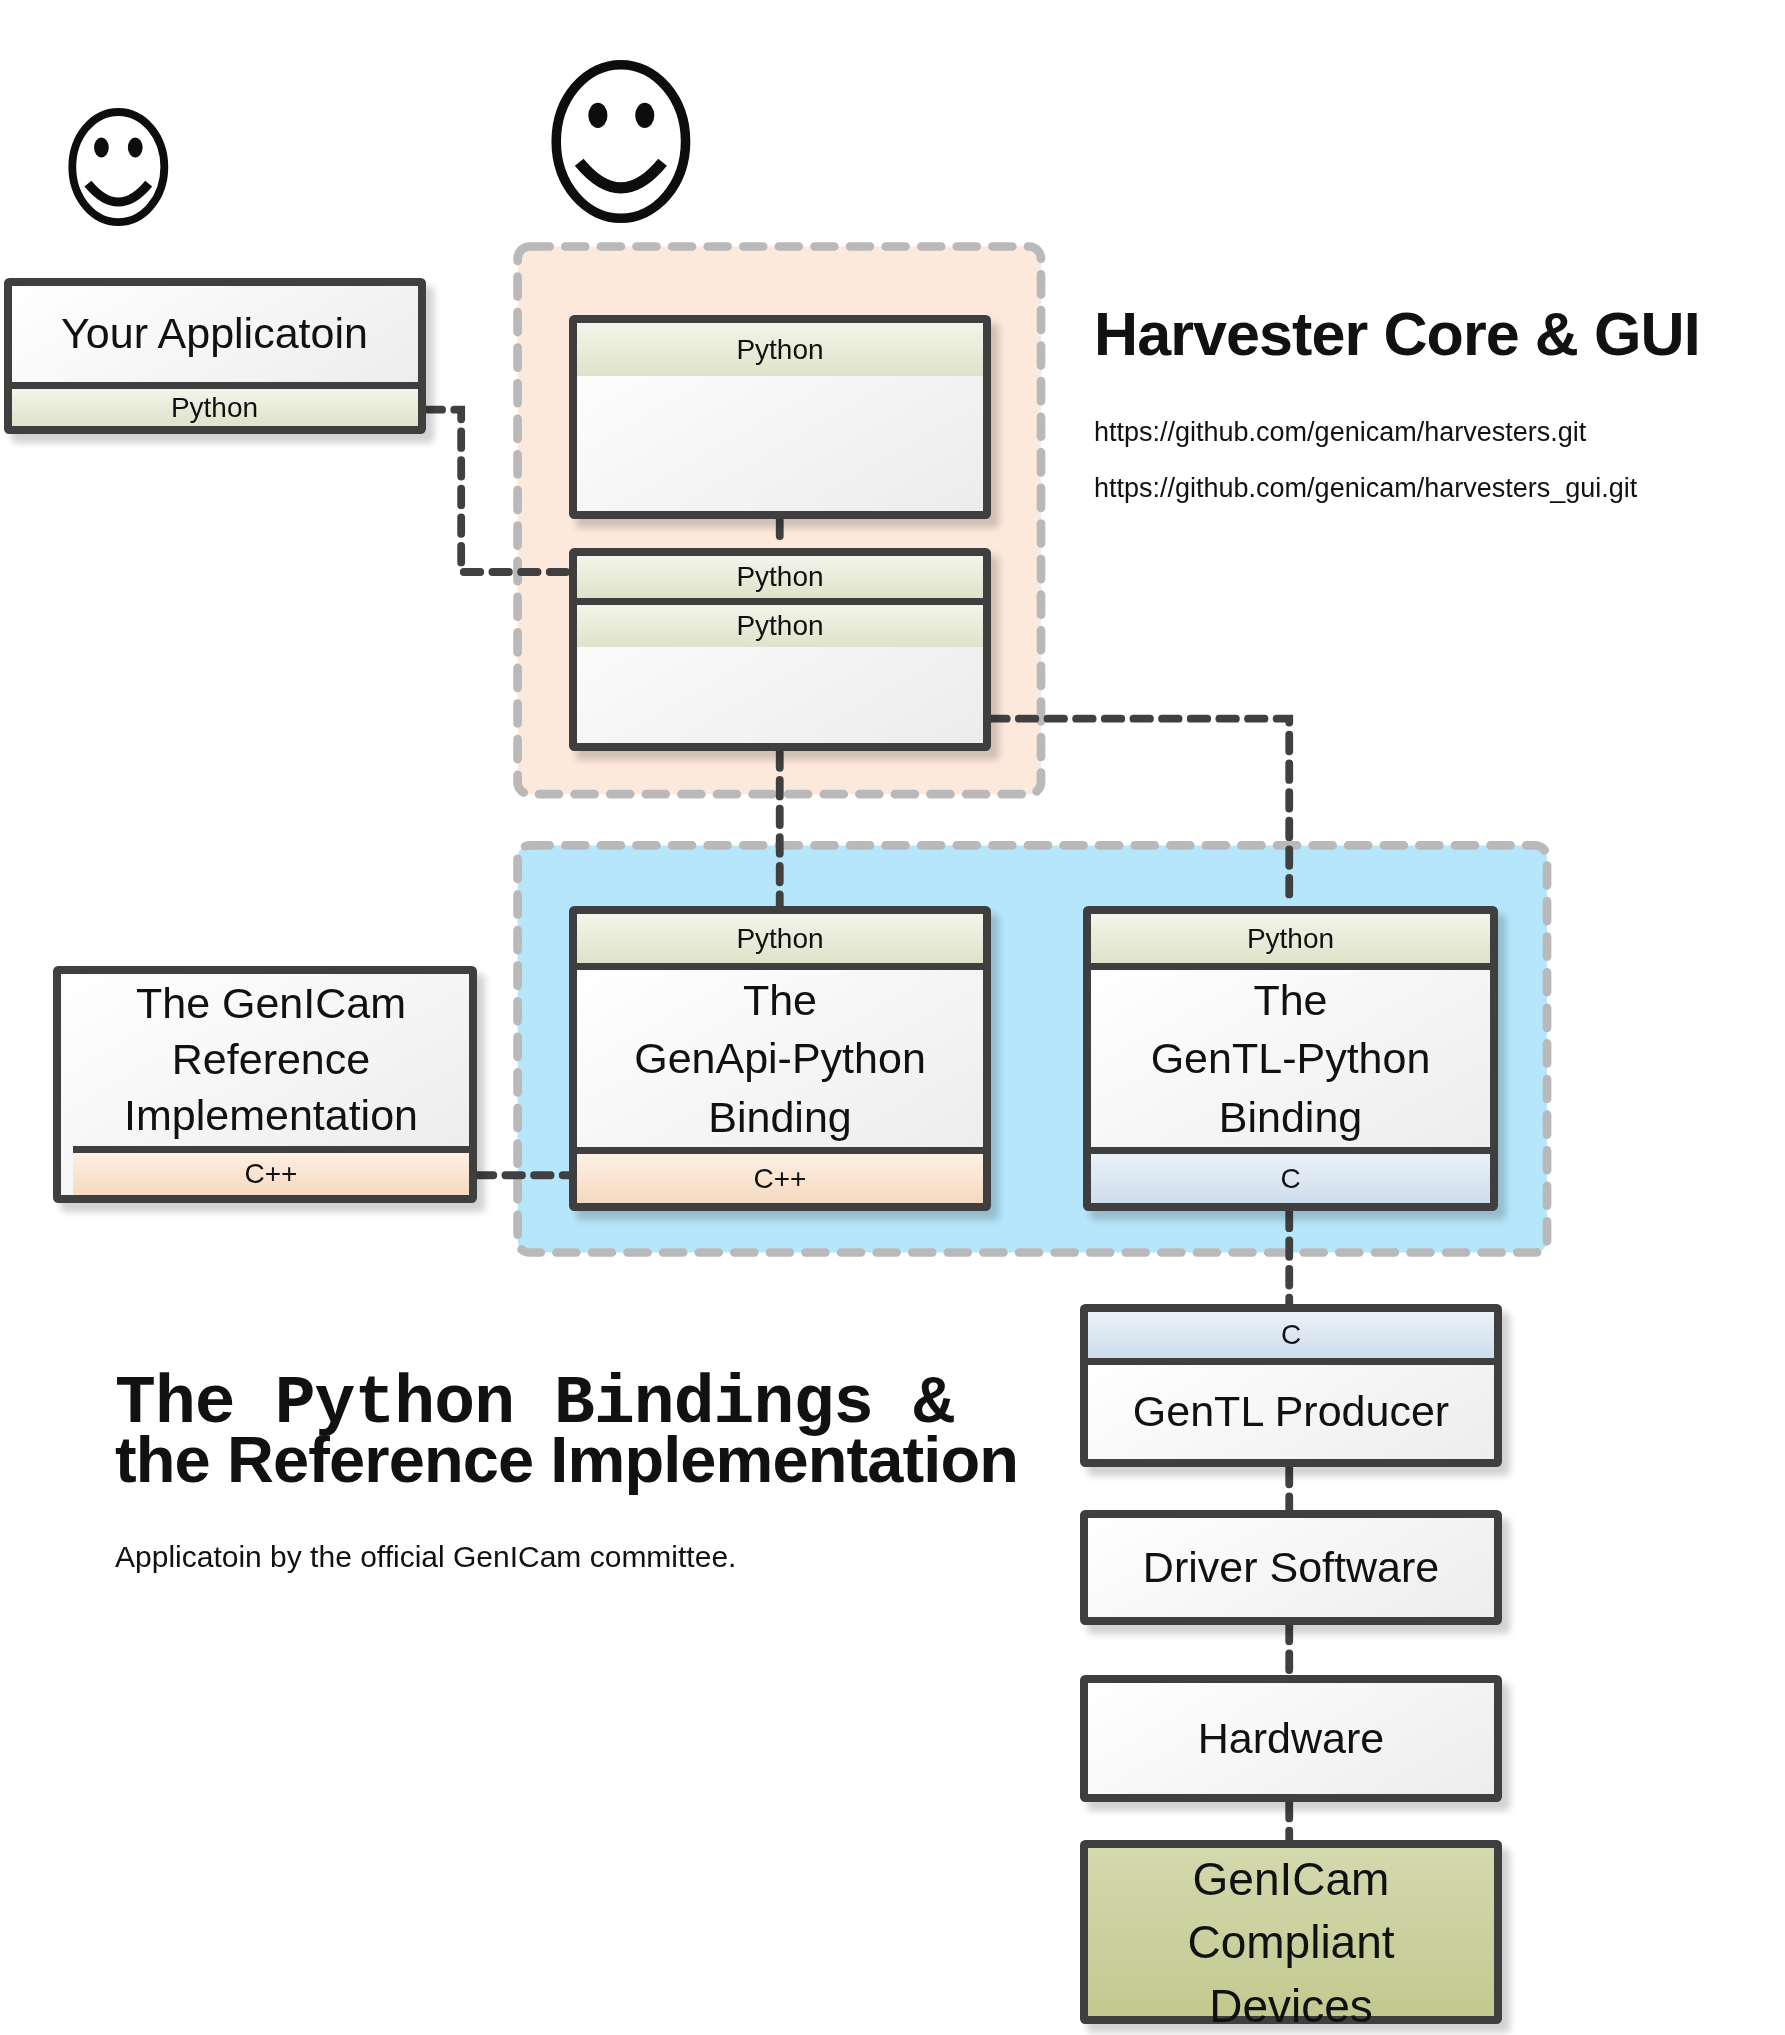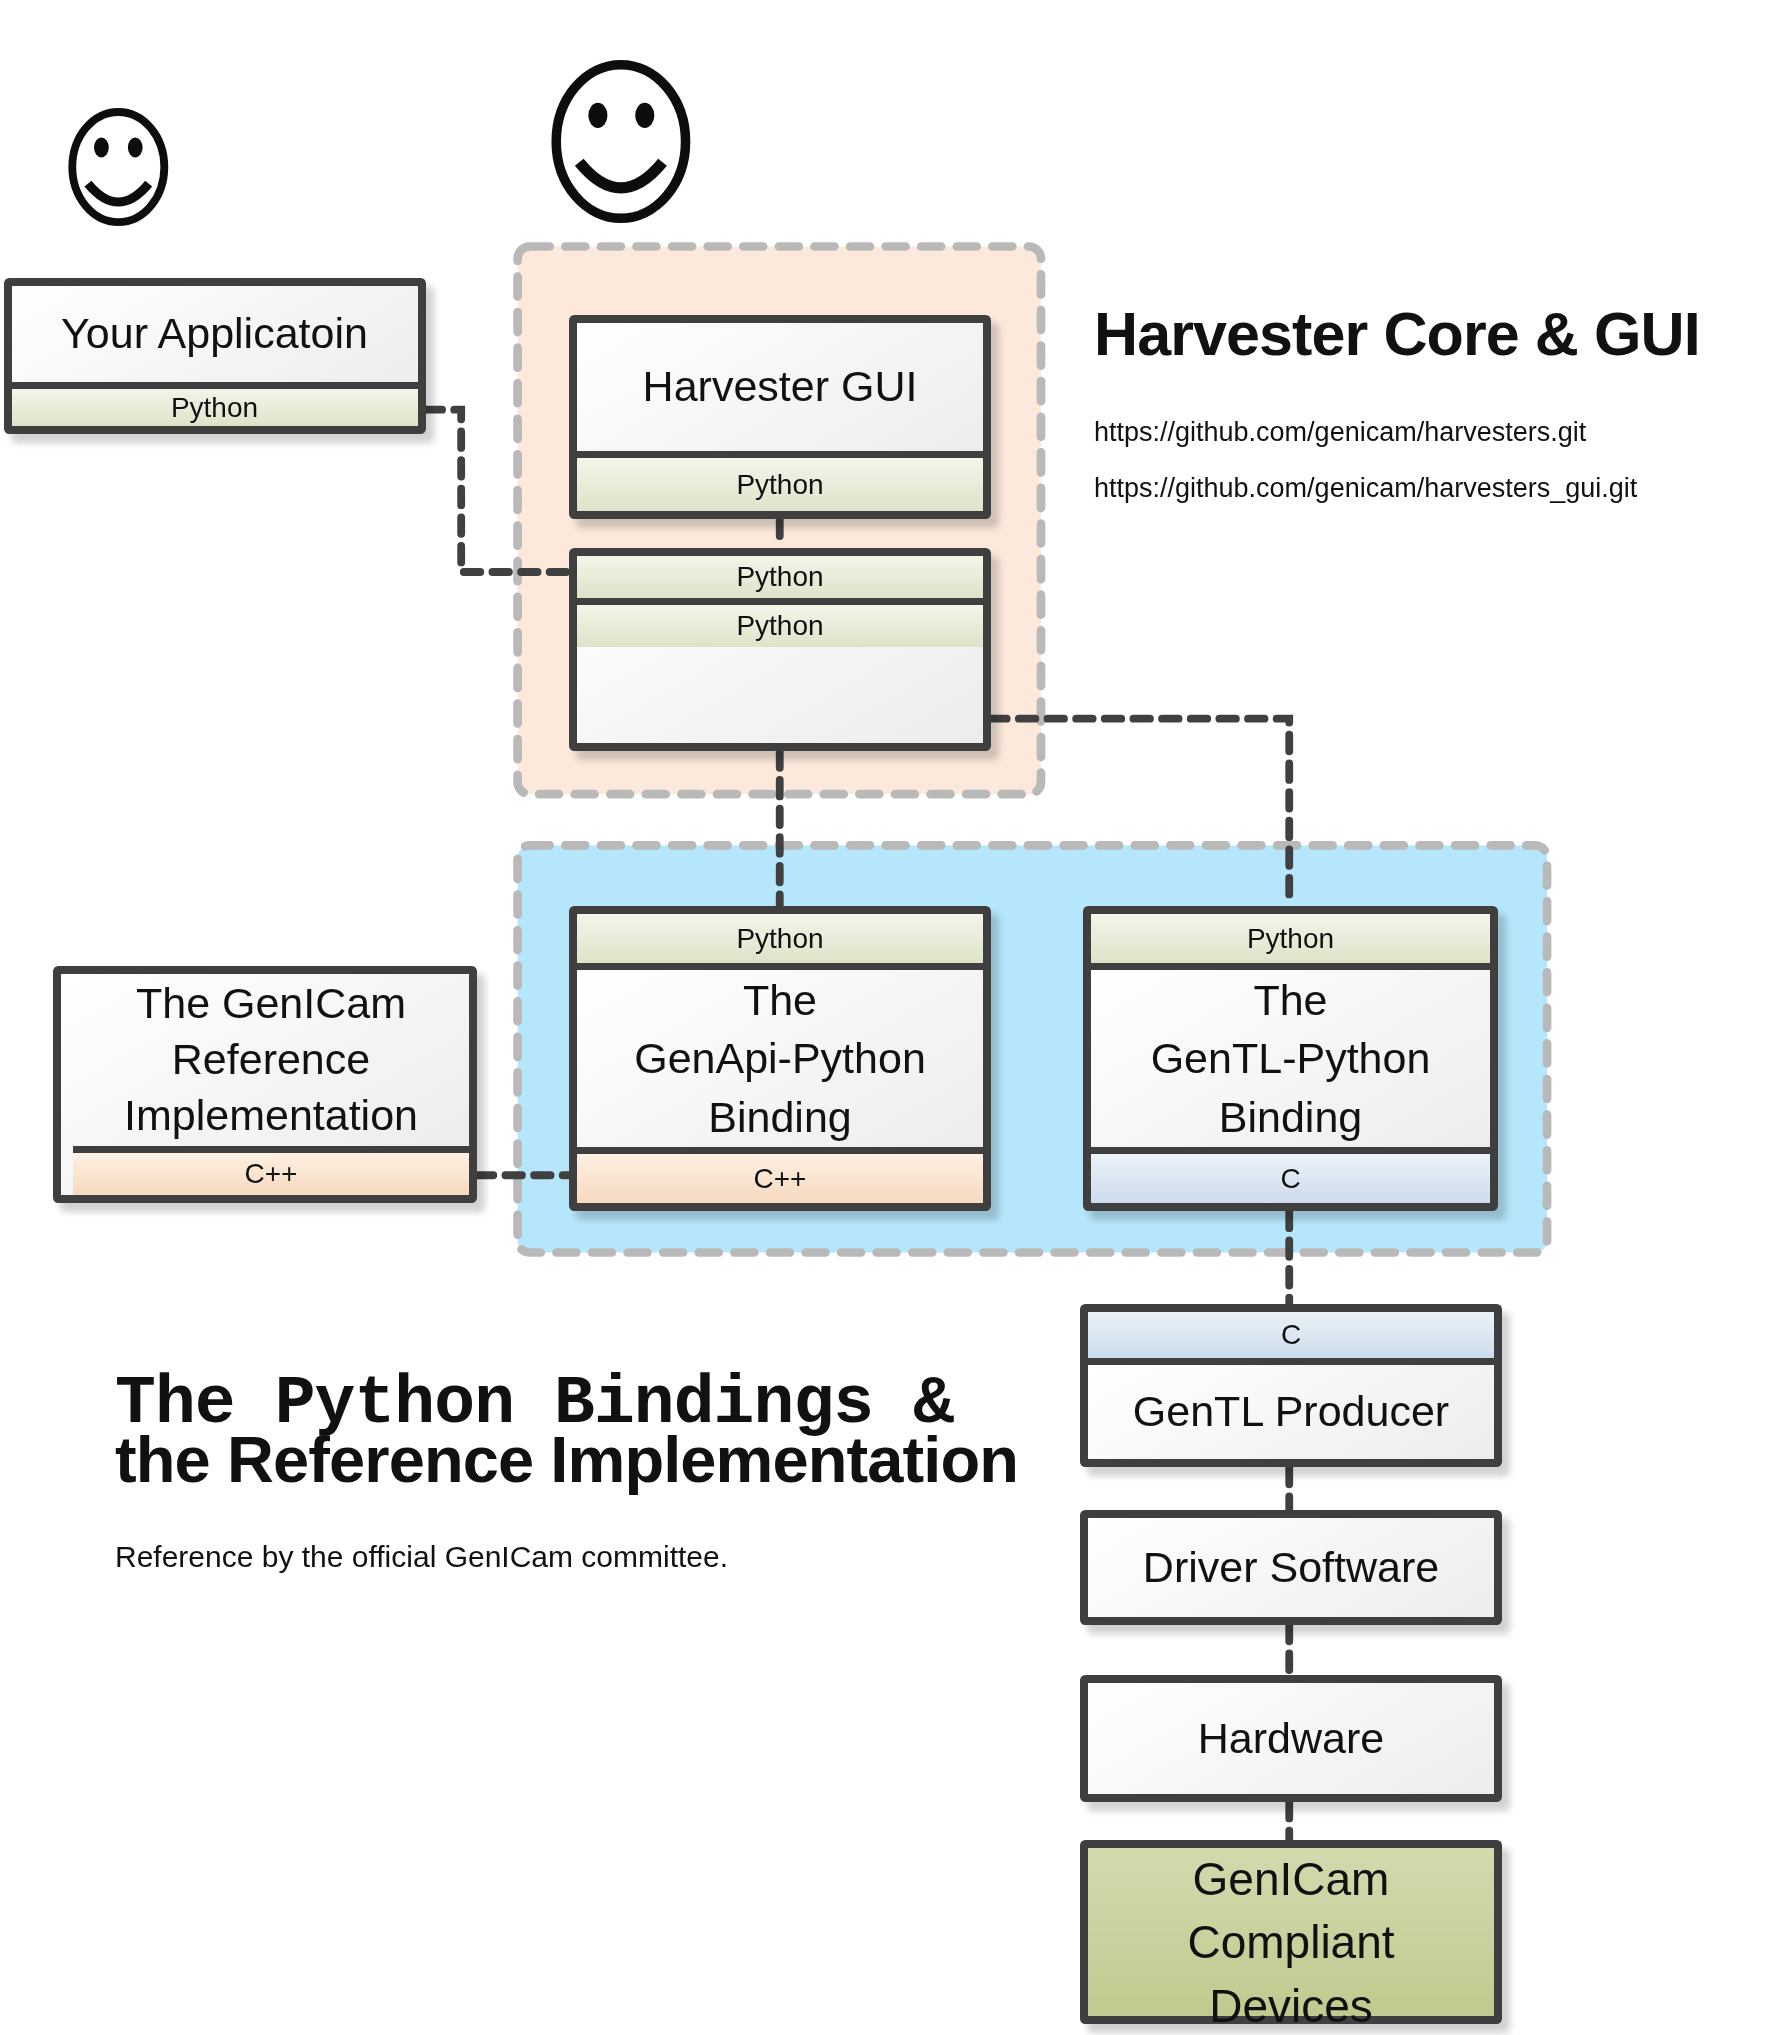--- a/index.html
+++ b/index.html
@@ -65,29 +65,28 @@
       <path d="M1334 374 Q1430 492 1526 374" stroke-width="26" stroke-linecap="butt"></path>
     </g>
   </svg>
 
   <div class="heading-xl" style="left:1094px;top:304px;">Harvester Core &amp; GUI</div>
   <div class="url-line" style="left:1094px;top:419px;">https://github.com/genicam/harvesters.git</div>
   <div class="url-line" style="left:1094px;top:475px;">https://github.com/genicam/harvesters_gui.git</div>
 
   <div class="heading-xl" style="left:115px;top:1370px;font-size:68px;font-family:Liberation Mono, monospace;">The Python Bindings &amp;</div>
   <div class="heading-xl" style="left:115px;top:1427px;font-size:65px;">the Reference Implementation</div>
-  <div class="subtitle" style="left:115px;top:1542px;">Reference by the official GenICam committee.</div>
+  <div class="subtitle" style="left:115px;top:1542px;">Applicatoin by the official GenICam committee.</div>
 
   <div class="box" style="left:3.5px;top:278px;width:422px;height:156px;">
     <div class="section title-section">Your Applicatoin</div>
     <div class="section lang-bar lang-python" style="height:37px;">Python</div>
   </div>
 
   <div class="box" style="left:569px;top:315px;width:422px;height:204px;">
-    <div class="section title-section">Harvester GUI</div>
     <div class="section lang-bar lang-python" style="height:53px;">Python</div>
   </div>
 
   <div class="box" style="left:569px;top:548px;width:422px;height:203px;">
     <div class="section lang-bar lang-python" style="height:42px;">Python</div>
     <div class="section lang-bar lang-python" style="height:42px;">Python</div>
   </div>
 
   <div class="box" style="left:569px;top:906px;width:422px;height:305px;">
     <div class="section lang-bar lang-python" style="height:49px;">Python</div>

